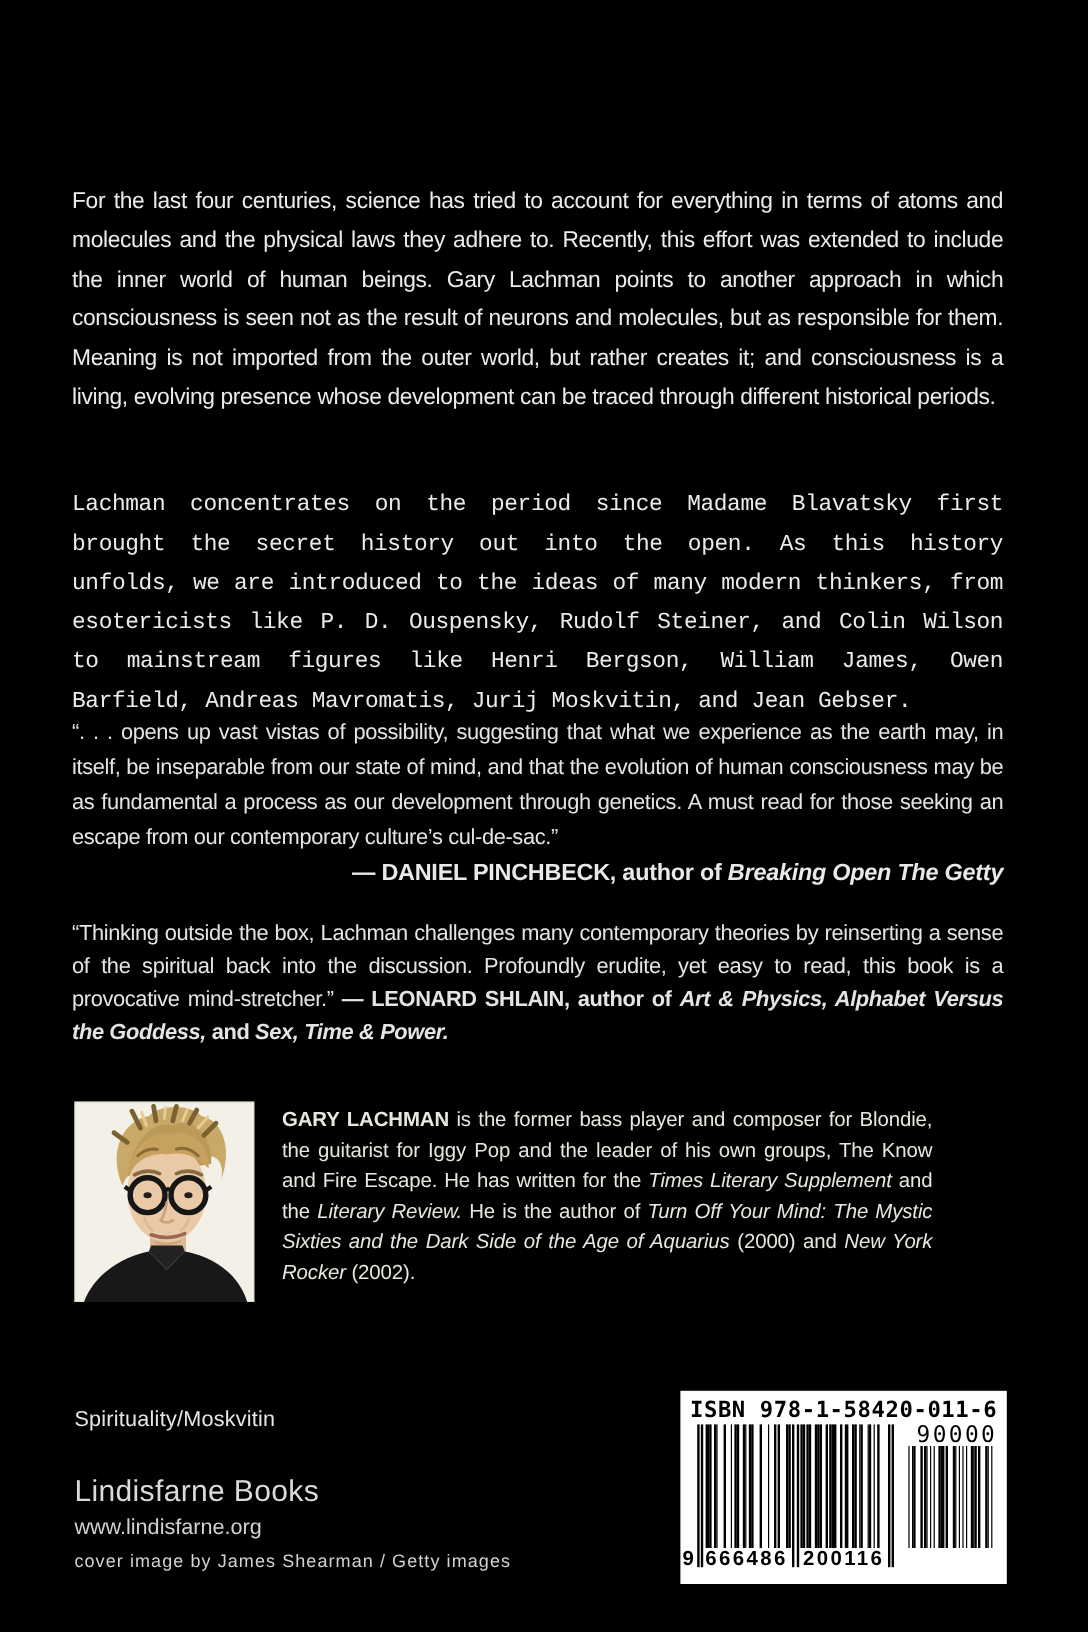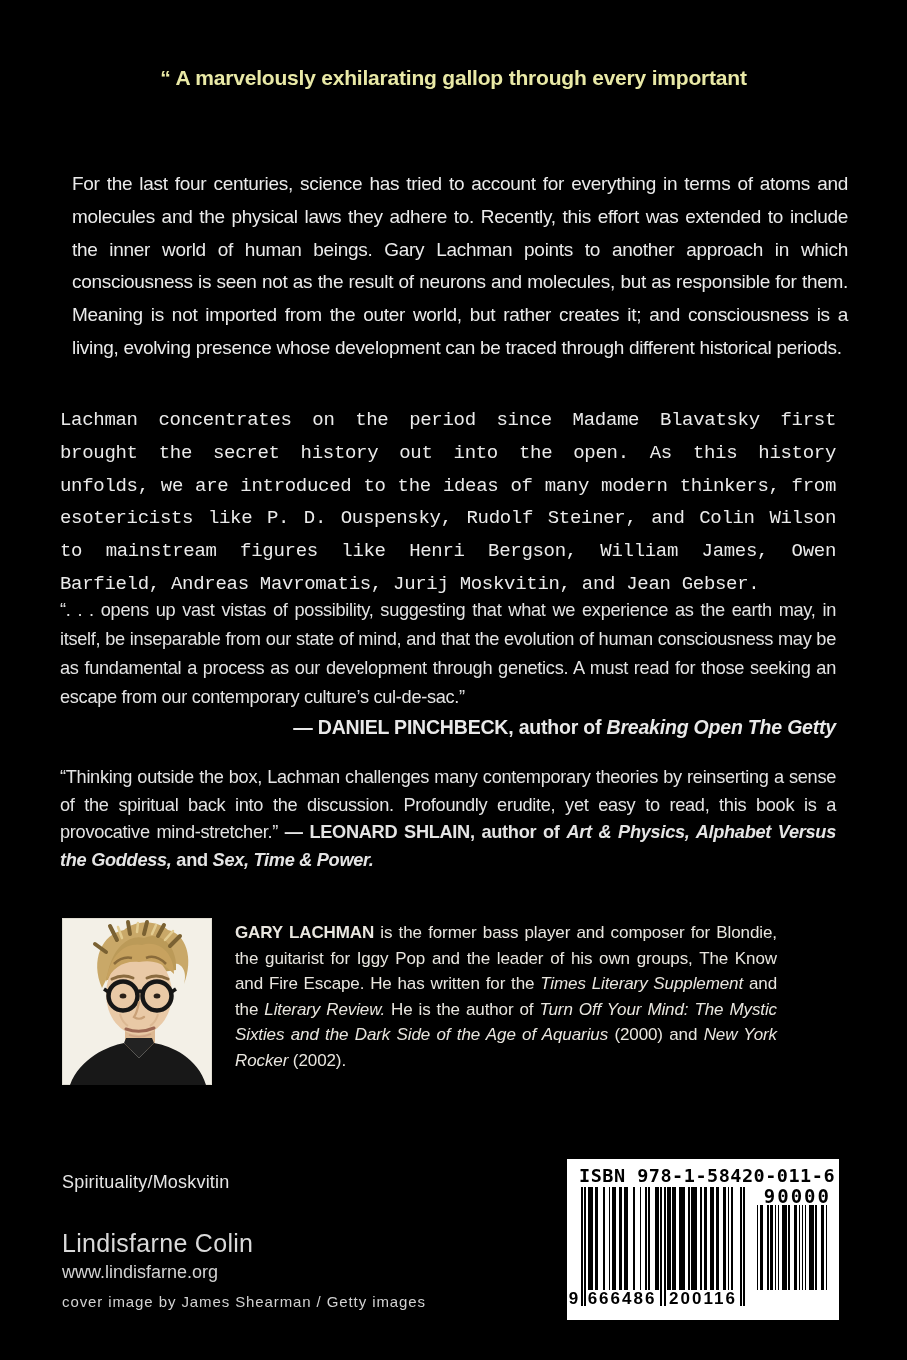--- a/index.html
+++ b/index.html
@@ -27,21 +27,21 @@
     letter-spacing:-0.2px;
   }
   .body-para{
     position:absolute;left:60px;width:776px;
     margin:0;
     font-size:19px;line-height:32.8px;
     letter-spacing:-0.3px;
     text-align:justify;
     color:var(--body-text);
   }
-  .para1{top:168px;margin-left:12px;}
+  .para1{top:152px;}
   .para2{top:404px;font-family:Liberation Mono, monospace;}
   .quote3{
     position:absolute;left:60px;top:596px;width:776px;margin:0;
     font-size:18.2px;line-height:29px;letter-spacing:-0.3px;
     text-align:justify;color:#e4e4e4;
   }
   .attribution{
     position:absolute;left:60px;top:716px;width:776px;margin:0;
     font-size:19.5px;font-weight:bold;letter-spacing:-0.2px;
     text-align:right;color:#e9e9e9;
@@ -79,49 +79,49 @@
     position:absolute;left:62px;top:1293px;
     font-size:15px;color:#d2d2d2;letter-spacing:0.9px;
   }
   .barcode-box{
     position:absolute;left:567px;top:1159px;
     width:272px;height:161px;
     background:#ffffff;
   }
   .isbn-label{
     position:absolute;top:6px;left:0;width:100%;
+    text-align:center;
     font-family:"DejaVu Sans Mono", monospace;
     font-weight:bold;font-size:18.5px;color:#000;
-    letter-spacing:0.5px;white-space:nowrap;padding-left:12px;
+    letter-spacing:0.5px;white-space:nowrap;
   }
   .price-code{
     position:absolute;top:26px;right:8px;
     font-family:"DejaVu Sans Mono", monospace;
-    font-weight:bold;font-size:19px;color:#000;
+    font-weight:normal;font-size:19px;color:#000;
     letter-spacing:2px;
   }
   .main-bars{position:absolute;left:14px;top:28px;width:164px;height:119px;}
   .supp-bars{position:absolute;left:190px;top:46px;width:70px;height:85px;}
   .bc-digit{
     position:absolute;top:130px;
     font-family:"Liberation Sans", sans-serif;
     font-size:17px;font-weight:bold;color:#000;
     text-align:center;white-space:nowrap;
   }
   .bc-d9{left:0px;width:13px;}
   .bc-g1{left:18px;width:74px;letter-spacing:2px;}
   .bc-g2{left:99px;width:74px;letter-spacing:2px;}
 </style>
 </head>
 <body>
 
 <div class="page">
 
   <div class="top-quote">
-    <div>“ A marvelously exhilarating gallop through every important</div>
   </div>
 
   <p class="body-para para1">For the last four centuries, science has tried to account for everything in terms of atoms and molecules and the physical laws they adhere to. Recently, this effort was extended to include the inner world of human beings. Gary Lachman points to another approach in which consciousness is seen not as the result of neurons and molecules, but as responsible for them. Meaning is not imported from the outer world, but rather creates it; and consciousness is a living, evolving presence whose development can be traced through different historical periods.</p>
 
   <p class="body-para para2">Lachman concentrates on the period since Madame Blavatsky first brought the secret history out into the open. As this history unfolds, we are introduced to the ideas of many modern thinkers, from esotericists like P. D. Ouspensky, Rudolf Steiner, and Colin Wilson to mainstream figures like Henri Bergson, William James, Owen Barfield, Andreas Mavromatis, Jurij Moskvitin, and Jean Gebser.</p>
 
   <p class="quote3">“. . . opens up vast vistas of possibility, suggesting that what we experience as the earth may, in itself, be inseparable from our state of mind, and that the evolution of human consciousness may be as fundamental a process as our development through genetics. A must read for those seeking an escape from our contemporary culture’s cul-de-sac.”</p>
 
   <p class="attribution"><span class="run-b">— DANIEL PINCHBECK, author of </span><span class="run-bi">Breaking Open The Getty</span></p>
 
@@ -164,21 +164,21 @@
       <path d="M58,96 Q60,104 66,108 M96,96 Q94,104 88,108" stroke="#d8b48e" stroke-width="2" fill="none" opacity="0.8"></path>
 
       <path d="M8,167 C18,140 46,128 62,125 L77,140 L92,125 C110,128 136,140 144,167 Z" fill="#181818"></path>
       <path d="M62,125 L77,140 L92,125 L90,120 L64,120 Z" fill="#222222"></path>
     </svg>
   </div>
 
   <p class="bio-text"><span class="run-b">GARY LACHMAN</span><span> is the former bass player and composer for Blondie, the guitarist for Iggy Pop and the leader of his own groups, The Know and Fire Escape. He has written for the </span><span class="run-i">Times Literary Supplement</span><span> and the </span><span class="run-i">Literary Review.</span><span> He is the author of </span><span class="run-i">Turn Off Your Mind: The Mystic Sixties and the Dark Side of the Age of Aquarius</span><span> (2000) and </span><span class="run-i">New York Rocker</span><span> (2002).</span></p>
 
   <div class="category">Spirituality/Moskvitin</div>
-  <div class="publisher">Lindisfarne Colin</div>
+  <div class="publisher">Lindisfarne Books</div>
   <div class="website">www.lindisfarne.org</div>
   <div class="credit">cover image by James Shearman / Getty images</div>
 
   <div class="barcode-box">
     <div class="isbn-label">ISBN 978-1-58420-011-6</div>
     <div class="price-code">90000</div>
     <div class="main-bars" id="main-bars">
         <div style="position: absolute; top: 0px; background: rgb(0, 0, 0); left: 0px; width: 1.73px; height: 119px;"></div>
         <div style="position: absolute; top: 0px; background: rgb(0, 0, 0); left: 3.45px; width: 1.73px; height: 119px;"></div>
         <div style="position: absolute; top: 0px; background: rgb(0, 0, 0); left: 6.91px; width: 1.73px; height: 103px;"></div>

